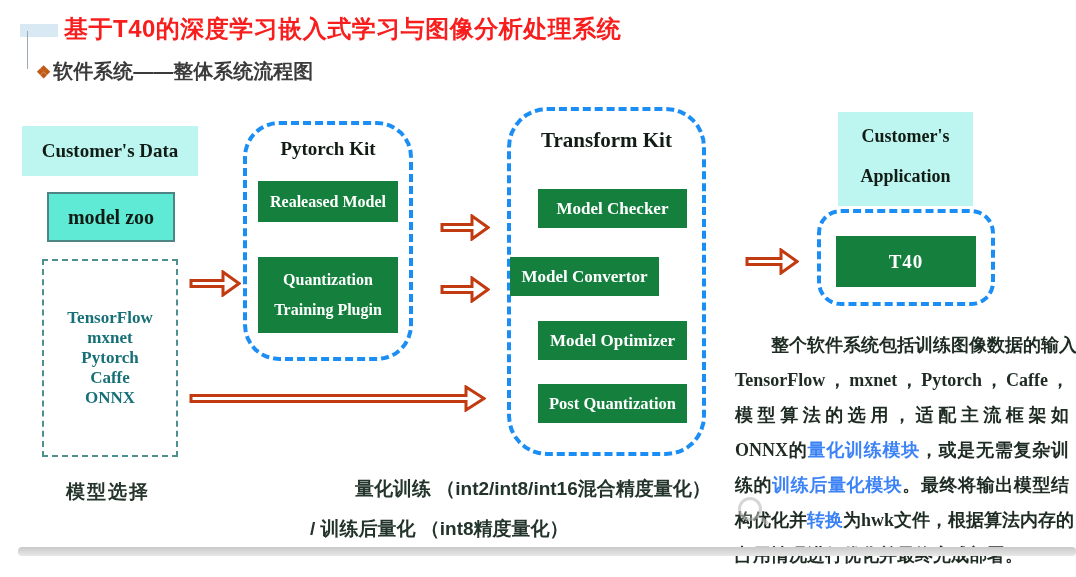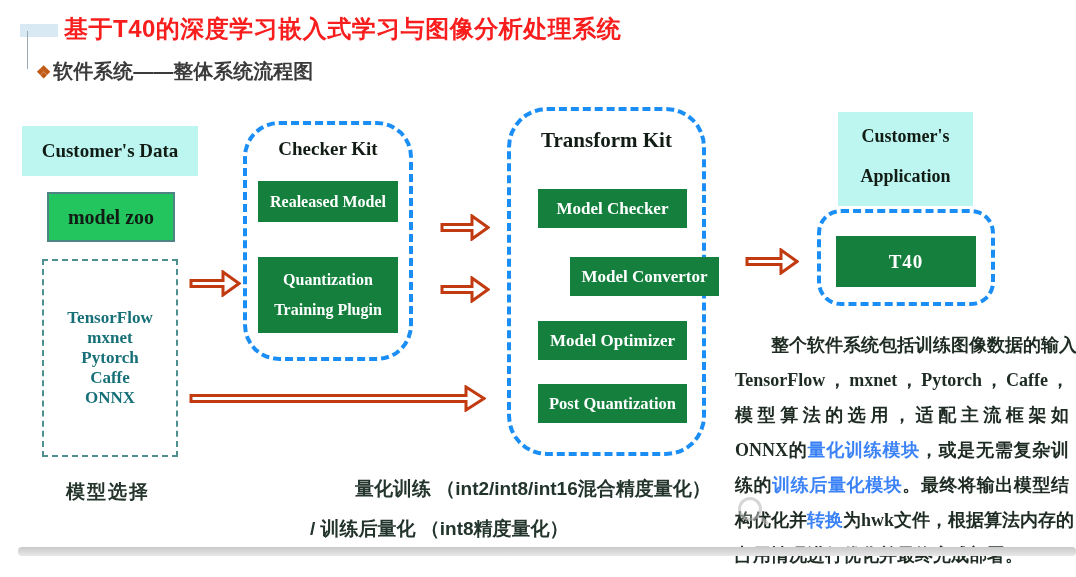--- a/index.html
+++ b/index.html
@@ -15,21 +15,21 @@
               color:#f81e1e;letter-spacing:0.5px;white-space:nowrap;}
   .subtitle{position:absolute;left:36px;top:58px;font-family:"Liberation Sans",sans-serif;
             font-weight:bold;font-size:20px;color:#3b3b3b;white-space:nowrap;}
   .subtitle .bullet{color:#c05a14;font-size:17px;margin-right:2px;}
 
   .cyanbox{position:absolute;background:#bdf6f1;color:#101c14;font-weight:bold;text-align:center;}
   .customers-data{left:22px;top:126px;width:176px;height:50px;font-size:19px;line-height:50px;}
   .customers-app{left:838px;top:112px;width:135px;height:94px;font-size:18px;padding-top:2px;box-sizing:border-box;}
   .customers-app div{line-height:36px;margin-top:4px;}
 
-  .model-zoo{position:absolute;left:47px;top:192px;width:128px;height:50px;background:#22c55e;
+  .model-zoo{position:absolute;left:47px;top:192px;width:128px;height:50px;background:#5eead4;
              border:2px solid #4e8484;box-sizing:border-box;text-align:center;line-height:46px;
              font-size:20px;font-weight:bold;color:#101c14;}
 
   .frameworks{position:absolute;left:42px;top:259px;width:136px;height:198px;box-sizing:border-box;
               border:2px dashed #4e8f8f;display:flex;flex-direction:column;justify-content:center;
               align-items:center;}
   .framework-item{color:#177077;font-weight:bold;font-size:17px;}
 
   .caption{position:absolute;font-family:"Liberation Sans",sans-serif;font-weight:bold;color:#25352c;}
   .model-select{left:66px;top:479px;font-size:19px;letter-spacing:2px;}
@@ -39,21 +39,21 @@
   .transform-kit{left:507px;top:107px;width:199px;height:349px;border-radius:40px;}
   .kit-title{text-align:center;font-weight:bold;color:#101c14;}
   .training-kit .kit-title{font-size:19px;margin-top:13px;}
   .transform-kit .kit-title{font-size:21px;margin-top:17px;}
 
   .bluebox{position:absolute;background:#15803d;color:#ffffff;font-weight:bold;text-align:center;
            display:flex;align-items:center;justify-content:center;box-sizing:border-box;}
   .m-realeased{left:258px;top:181px;width:140px;height:41px;font-size:16px;}
   .m-quant-plugin{left:258px;top:257px;width:140px;height:76px;font-size:16px;line-height:30px;padding:0 8px;}
   .t-checker{left:538px;top:189px;width:149px;height:39px;font-size:17px;}
-  .t-convertor{left:570px;top:257px;width:149px;height:39px;font-size:17px;}
+  .t-convertor{left:510px;top:257px;width:149px;height:39px;font-size:17px;}
   .t-optimizer{left:538px;top:321px;width:149px;height:39px;font-size:17px;}
   .t-postquant{left:538px;top:384px;width:149px;height:39px;font-size:16.5px;}
 
   .t40-frame{position:absolute;left:817px;top:209px;width:178px;height:97px;border:4px dashed #1b8ef5;
              border-radius:24px;box-sizing:border-box;}
   .t40-chip{left:836px;top:236px;width:140px;height:51px;font-size:19px;letter-spacing:1px;}
 
   .arrow{position:absolute;}
 
   .note{position:absolute;font-family:"Liberation Sans",sans-serif;font-weight:bold;color:#22342b;
@@ -101,21 +101,21 @@
   <div class="frameworks">
     <span class="framework-item">TensorFlow</span>
     <span class="framework-item">mxnet</span>
     <span class="framework-item">Pytorch</span>
     <span class="framework-item">Caffe</span>
     <span class="framework-item">ONNX</span>
   </div>
   <div class="caption model-select">模型选择</div>
 
   <div class="kit training-kit">
-    <div class="kit-title">Checker Kit</div>
+    <div class="kit-title">Pytorch Kit</div>
   </div>
   <div class="bluebox m-realeased">Realeased Model</div>
   <div class="bluebox m-quant-plugin">Quantization Training Plugin</div>
 
   <div class="kit transform-kit">
     <div class="kit-title">Transform Kit</div>
   </div>
   <div class="bluebox t-checker">Model Checker</div>
   <div class="bluebox t-convertor">Model Convertor</div>
   <div class="bluebox t-optimizer">Model Optimizer</div>

